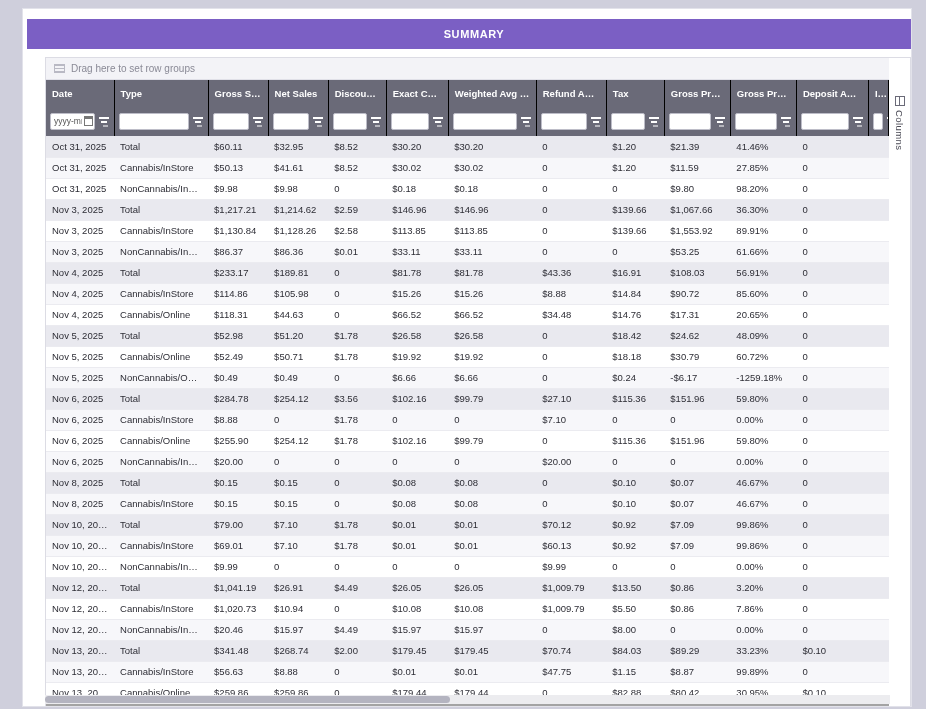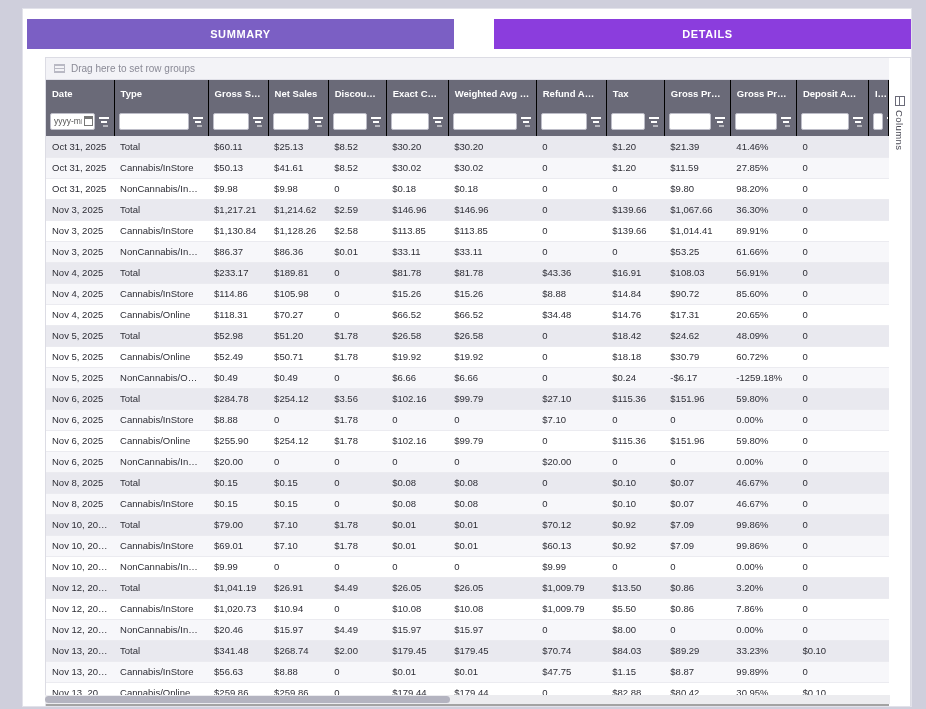--- a/index.html
+++ b/index.html
@@ -221,21 +221,20 @@
   }
 </style>
 </head>
 <body>
 
 <div class="page">
   <div class="app-frame">
 
     <div class="tabs" id="tab-bar">
         <div class="tab">Summary</div>
-        <div class="tab active">Details</div>
       </div>
 
     <div class="grid-wrap">
       <div class="rowgroup-bar">
         <span class="rg-icon"></span>
         <span>Drag here to set row groups</span>
       </div>
       <table class="grid">
         <colgroup id="grid-colgroup">
             <col style="width: 68px;">
@@ -352,21 +351,21 @@
                   <span class="filter-btn"></span>
                 </div>
               </th>
             </tr>
         </thead>
         <tbody id="body-rows">
             <tr class="total">
               <td>Oct 31, 2025</td>
               <td>Total</td>
               <td>$60.11</td>
-              <td>$25.13</td>
+              <td>$32.95</td>
               <td>$8.52</td>
               <td>$30.20</td>
               <td>$30.20</td>
               <td>0</td>
               <td>$1.20</td>
               <td>$21.39</td>
               <td>41.46%</td>
               <td>0</td>
               <td></td>
             </tr>
@@ -418,21 +417,21 @@
             <tr>
               <td>Nov 3, 2025</td>
               <td>Cannabis/InStore</td>
               <td>$1,130.84</td>
               <td>$1,128.26</td>
               <td>$2.58</td>
               <td>$113.85</td>
               <td>$113.85</td>
               <td>0</td>
               <td>$139.66</td>
-              <td>$1,014.41</td>
+              <td>$1,553.92</td>
               <td>89.91%</td>
               <td>0</td>
               <td></td>
             </tr>
             <tr class="alt">
               <td>Nov 3, 2025</td>
               <td>NonCannabis/InStore</td>
               <td>$86.37</td>
               <td>$86.36</td>
               <td>$0.01</td>
@@ -472,21 +471,21 @@
               <td>$14.84</td>
               <td>$90.72</td>
               <td>85.60%</td>
               <td>0</td>
               <td></td>
             </tr>
             <tr>
               <td>Nov 4, 2025</td>
               <td>Cannabis/Online</td>
               <td>$118.31</td>
-              <td>$70.27</td>
+              <td>$44.63</td>
               <td>0</td>
               <td>$66.52</td>
               <td>$66.52</td>
               <td>$34.48</td>
               <td>$14.76</td>
               <td>$17.31</td>
               <td>20.65%</td>
               <td>0</td>
               <td></td>
             </tr>

